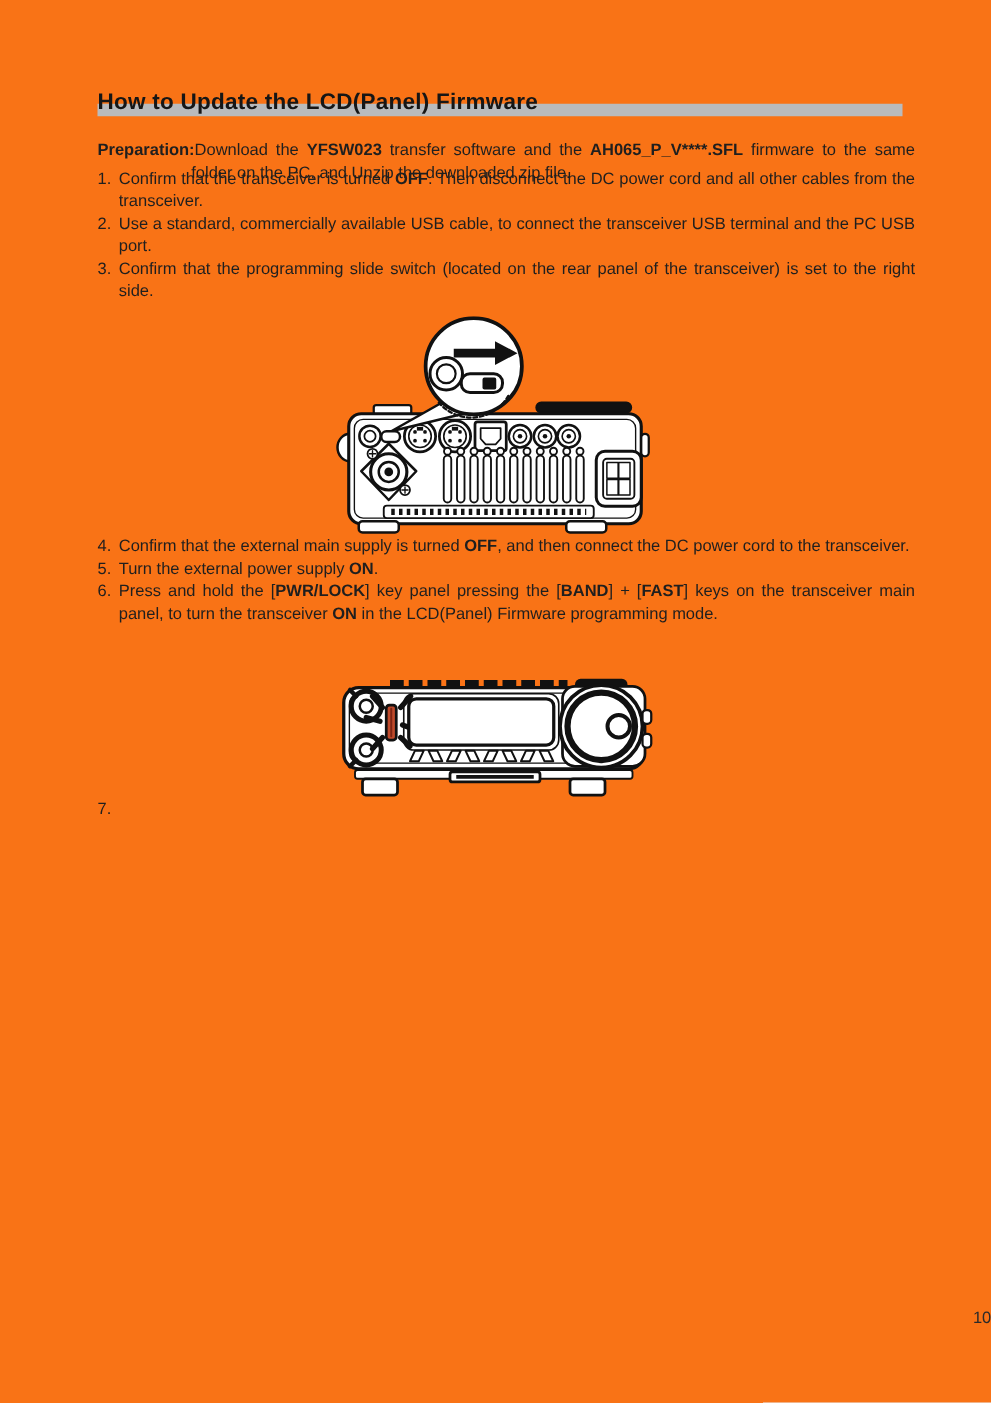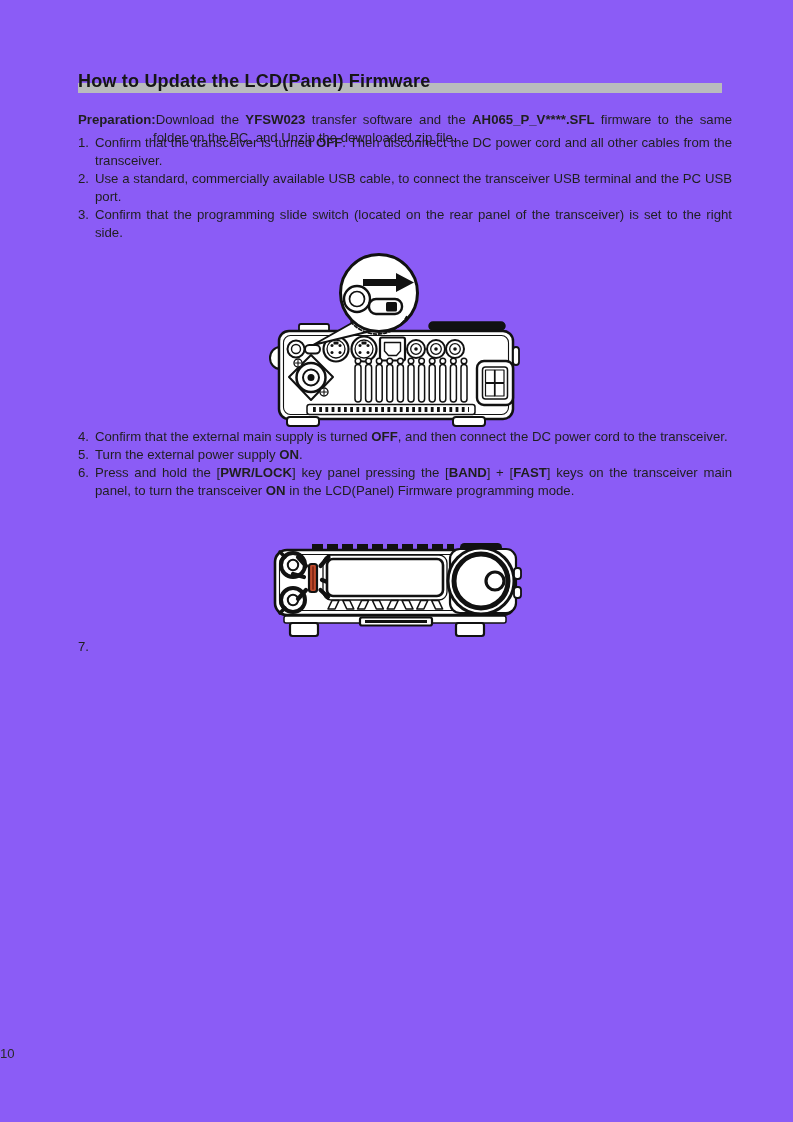--- a/index.html
+++ b/index.html
@@ -1,18 +1,18 @@
 <!DOCTYPE html>
 <html><head>
 <meta charset="utf-8">
 <style>
   html,body { margin:0; padding:0; background:#e8e8e8; }
   .page {
     position:relative; width:793px; height:1122px; margin:0 auto;
-    background:#8b5cf6; overflow:hidden;
+    background:#f97316; overflow:hidden;
     font-family:"Liberation Sans","DejaVu Sans",sans-serif;
     color:#1f1f1f;
   }
   .titlewrap { position:absolute; left:78px; top:68px; width:654px; }
   .titlewrap h1 {
     position:relative; margin:0; font-size:18px; line-height:27px;
     font-weight:bold; color:#161616; letter-spacing:.2px; white-space:nowrap;
   }
   .titlebar {
     position:absolute; left:0; width:644px; bottom:2px; height:10px;
@@ -35,21 +35,21 @@
   .step { position:relative; padding-left:17px; }
   .step .num { position:absolute; left:0; top:0; text-indent:0; }
 
   .figure { position:absolute; }
   .figure-rear  { left:267px; top:253px; width:256px; height:176px; }
   .figure-front { left:264px; top:542px; width:260px; height:97px; }
   .figure svg { display:block; width:100%; height:100%; }
 
   .pagenum {
     position:absolute; left:0; top:1046px; width:793px;
-    text-align:left; font-size:13.2px; color:#2a2a2a;
+    text-align:right; font-size:13.2px; color:#2a2a2a;
   }
 </style>
 </head>
 <body>
 
 <div class="page">
 
   <div class="titlewrap">
     <h1>
       <span class="titlebar"></span>

